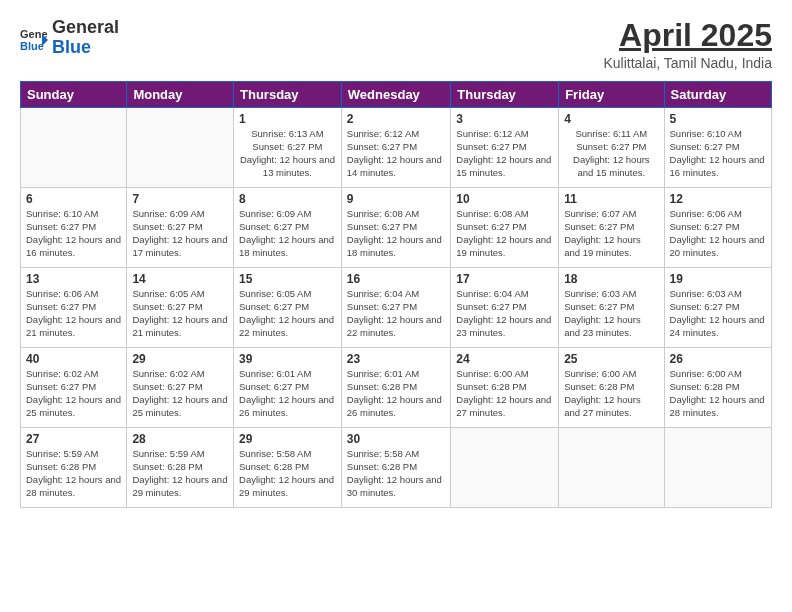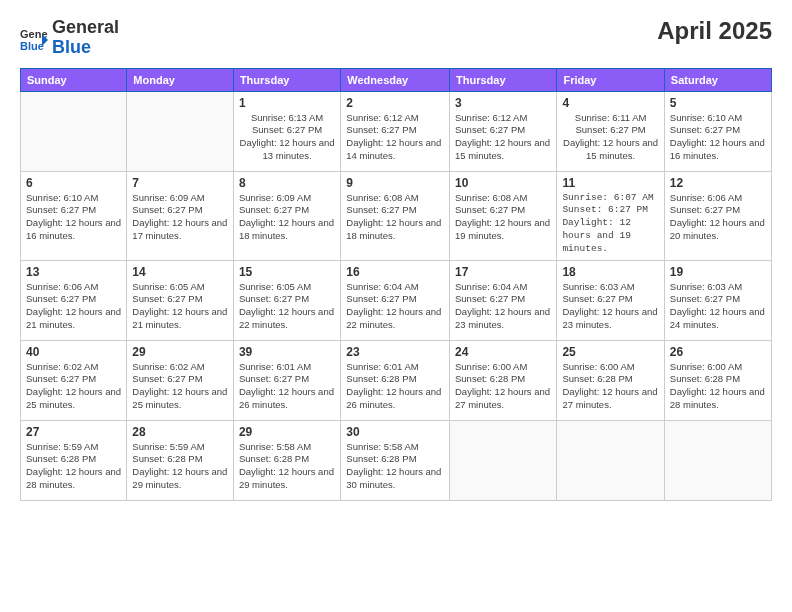--- a/index.html
+++ b/index.html
@@ -39,41 +39,42 @@
     .logo-text .general { color: #333; }
     .logo-text .blue { color: #1565c0; }
     .logo-icon {
       width: 28px;
       height: 28px;
     }
     .title-area {
       text-align: right;
     }
     .month-title {
-      font-size: 24px;
+      font-size: 32px;
       font-weight: bold;
       color: #333;
       line-height: 1.1;
+      text-decoration: underline;
     }
     .location-title {
       font-size: 14px;
       color: #555;
       margin-top: 2px;
     }
     .calendar-table {
       width: 100%;
       border-collapse: collapse;
       font-size: 10px;
     }
     .calendar-table th {
-      background-color: #8b5cf6;
+      background-color: #701a75;
       color: #fff;
       text-align: left;
       padding: 5px 6px;
-      font-size: 11px;
+      font-size: 13px;
       font-weight: bold;
       border: 1px solid #1565c0;
     }
     .calendar-table td {
       border: 1px solid #ccc;
       vertical-align: top;
       padding: 4px 5px;
       width: 113px;
       min-height: 70px;
       height: 80px;
@@ -106,20 +107,21 @@
         <text x="0" y="26" font-size="11" font-weight="bold" fill="#1565c0">Blue</text>
         <polygon points="22,10 28,16 22,22" fill="#1565c0"></polygon>
       </svg>
       <div class="logo-text">
         <span class="general">General</span>
         <span class="blue">Blue</span>
       </div>
     </div>
     <div class="title-area">
       <div class="month-title">April 2025</div>
+      <div class="location-title">Kulittalai, Tamil Nadu, India</div>
     </div>
   </div>
 
   <table class="calendar-table">
     <thead>
       <tr>
         <th>Sunday</th>
         <th>Monday</th>
         <th>Thursday</th>
         <th>Wednesday</th>
@@ -189,21 +191,21 @@
 Daylight: 12 hours and 18 minutes.</div>
           </td>
           <td>
             <div class="day-number">10</div>
             <div class="day-detail" style="white-space: pre-line;">Sunrise: 6:08 AM
 Sunset: 6:27 PM
 Daylight: 12 hours and 19 minutes.</div>
           </td>
           <td>
             <div class="day-number">11</div>
-            <div class="day-detail" style="white-space: pre-line; font-family: Liberation Mono, monospace;">Sunrise: 6:07 AM
+            <div class="day-detail" style="white-space: pre-line;">Sunrise: 6:07 AM
 Sunset: 6:27 PM
 Daylight: 12 hours and 19 minutes.</div>
           </td>
           <td>
             <div class="day-number">12</div>
             <div class="day-detail" style="white-space: pre-line;">Sunrise: 6:06 AM
 Sunset: 6:27 PM
 Daylight: 12 hours and 20 minutes.</div>
           </td>
         </tr>

